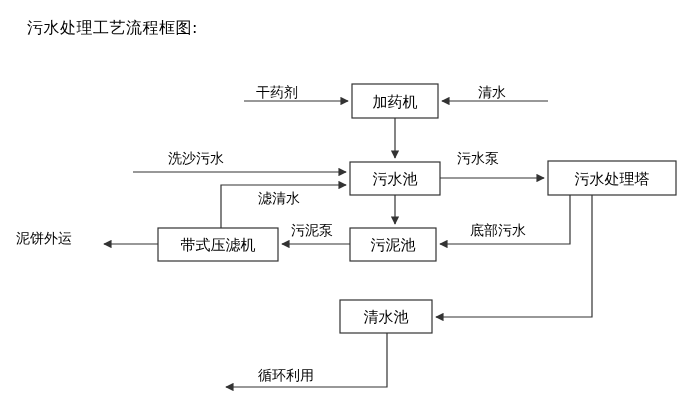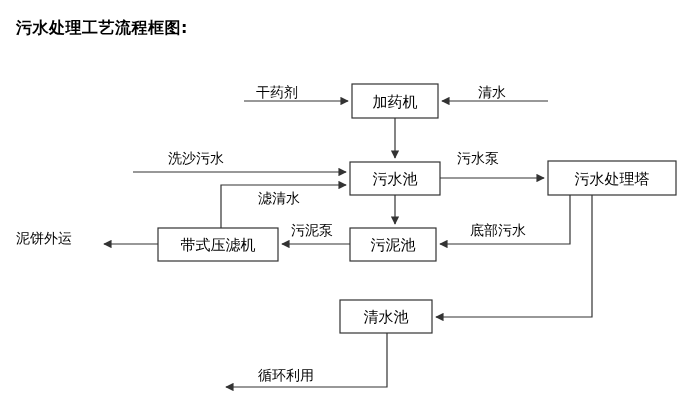--- a/index.html
+++ b/index.html
@@ -9,24 +9,24 @@
   }
   body {
     width: 700px;
     height: 420px;
     font-family: "DejaVu Sans", "Liberation Sans", sans-serif;
     overflow: hidden;
     position: relative;
   }
   #page-title {
     position: absolute;
-    left: 16px;
+    left: 27px;
     top: 18px;
     font-size: 16px;
-    font-weight: bold;
+    font-weight: normal;
     color: #000000;
     letter-spacing: 0.5px;
     white-space: nowrap;
   }
   #diagram-canvas {
     position: absolute;
     left: 0;
     top: 0;
     width: 700px;
     height: 420px;

